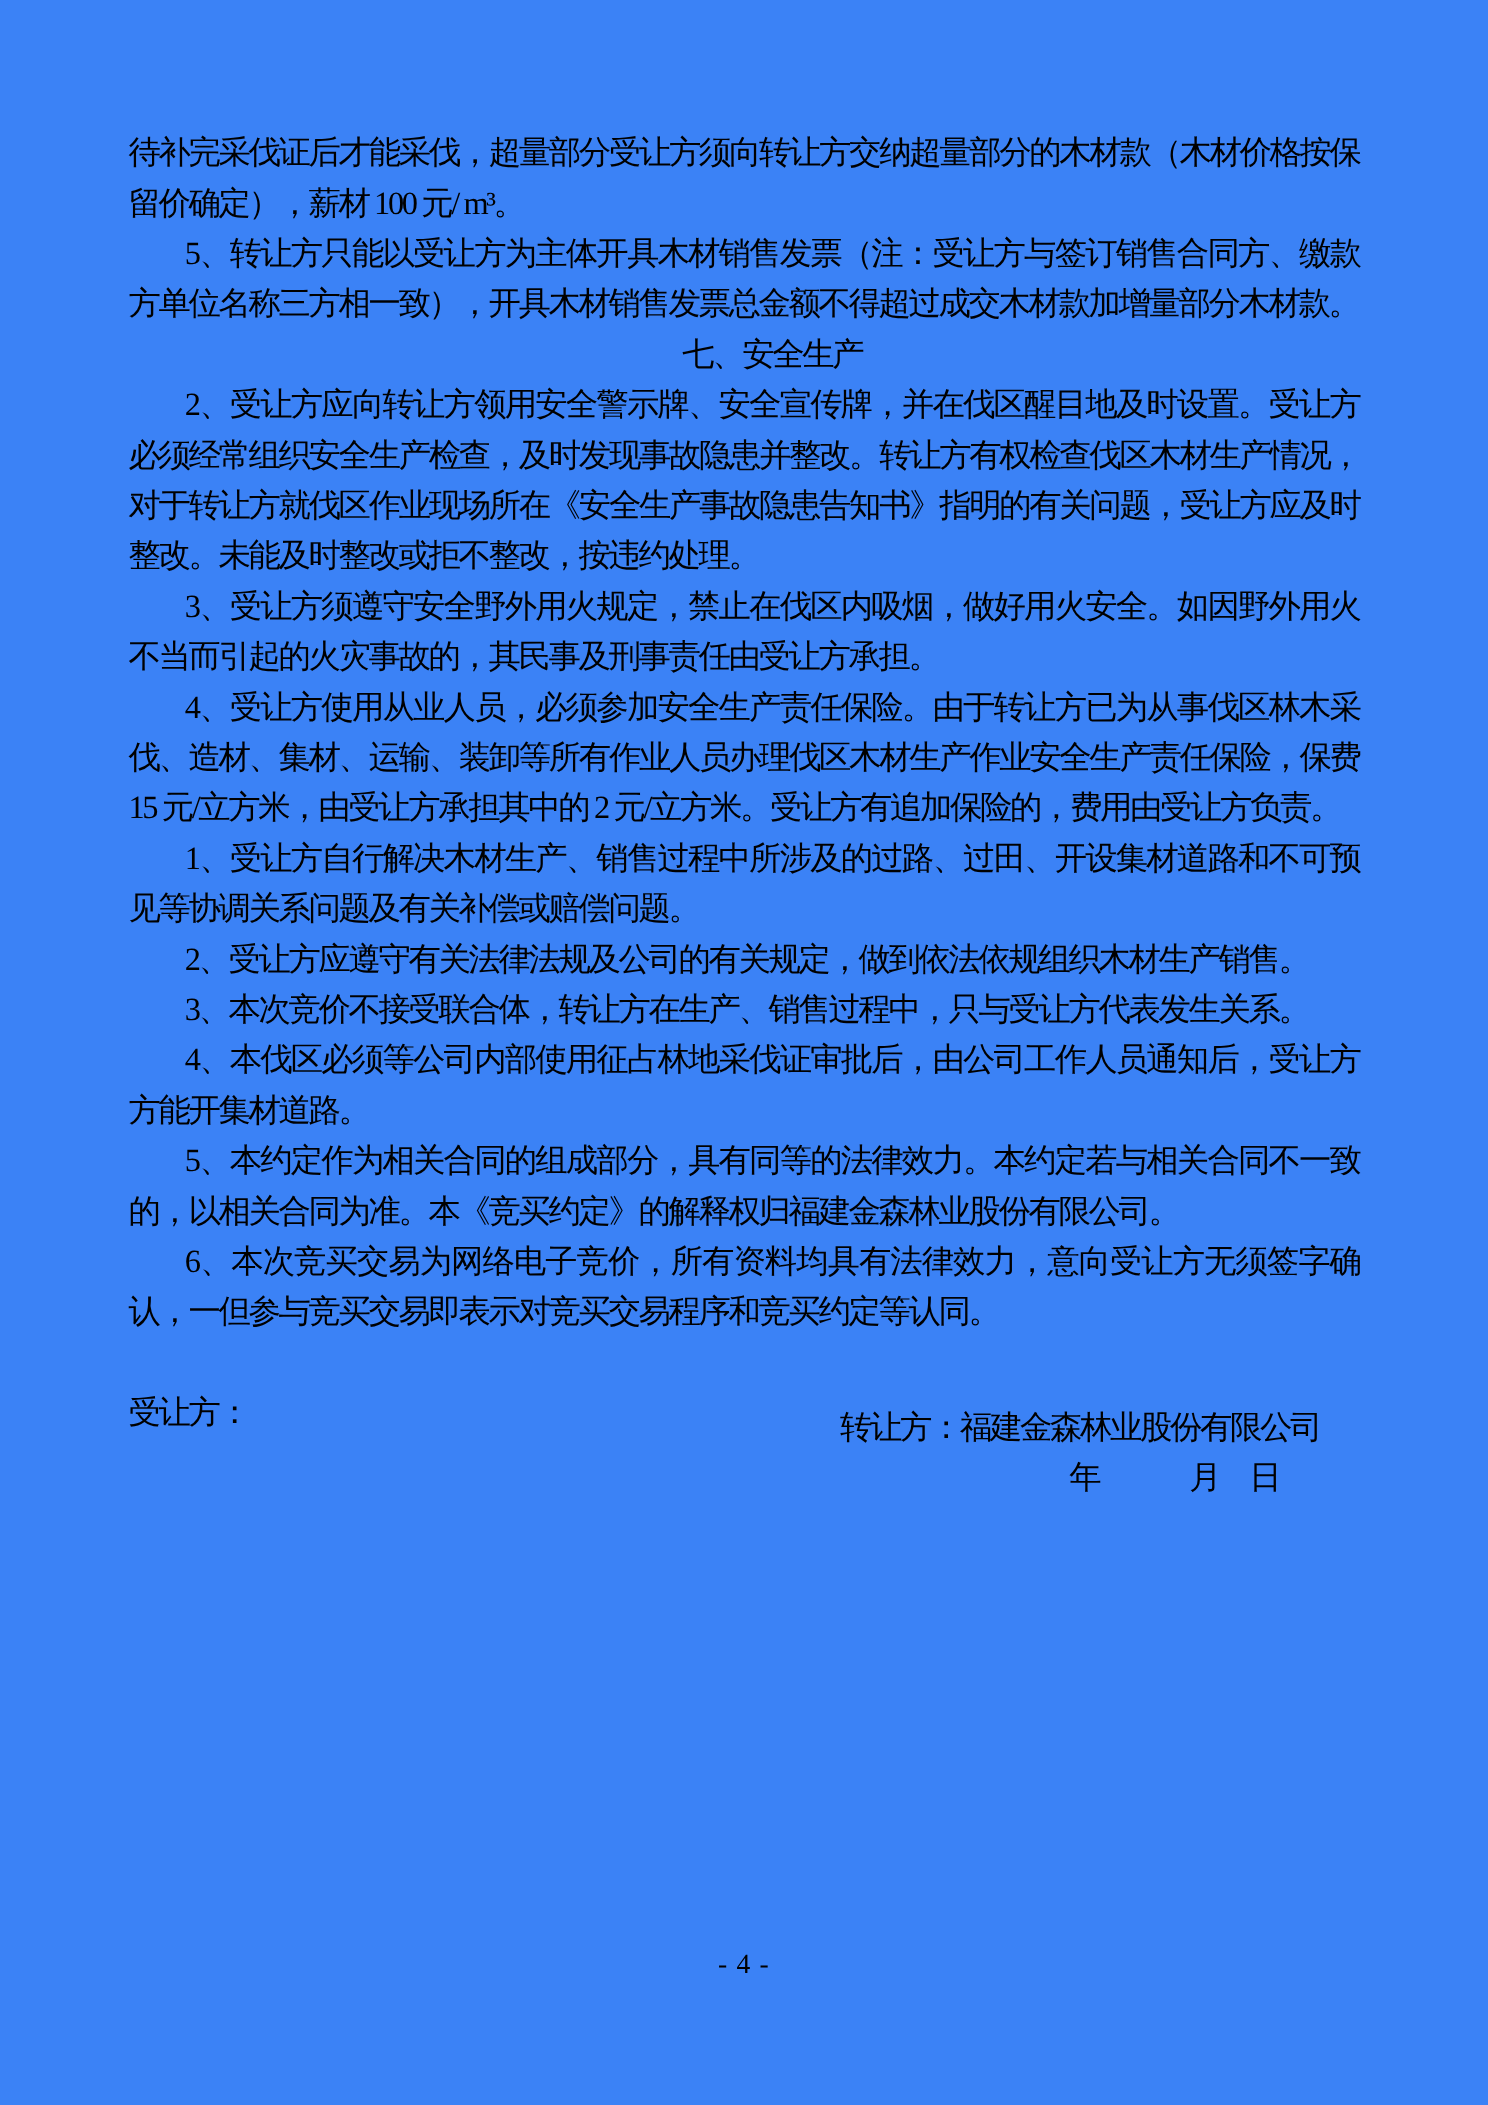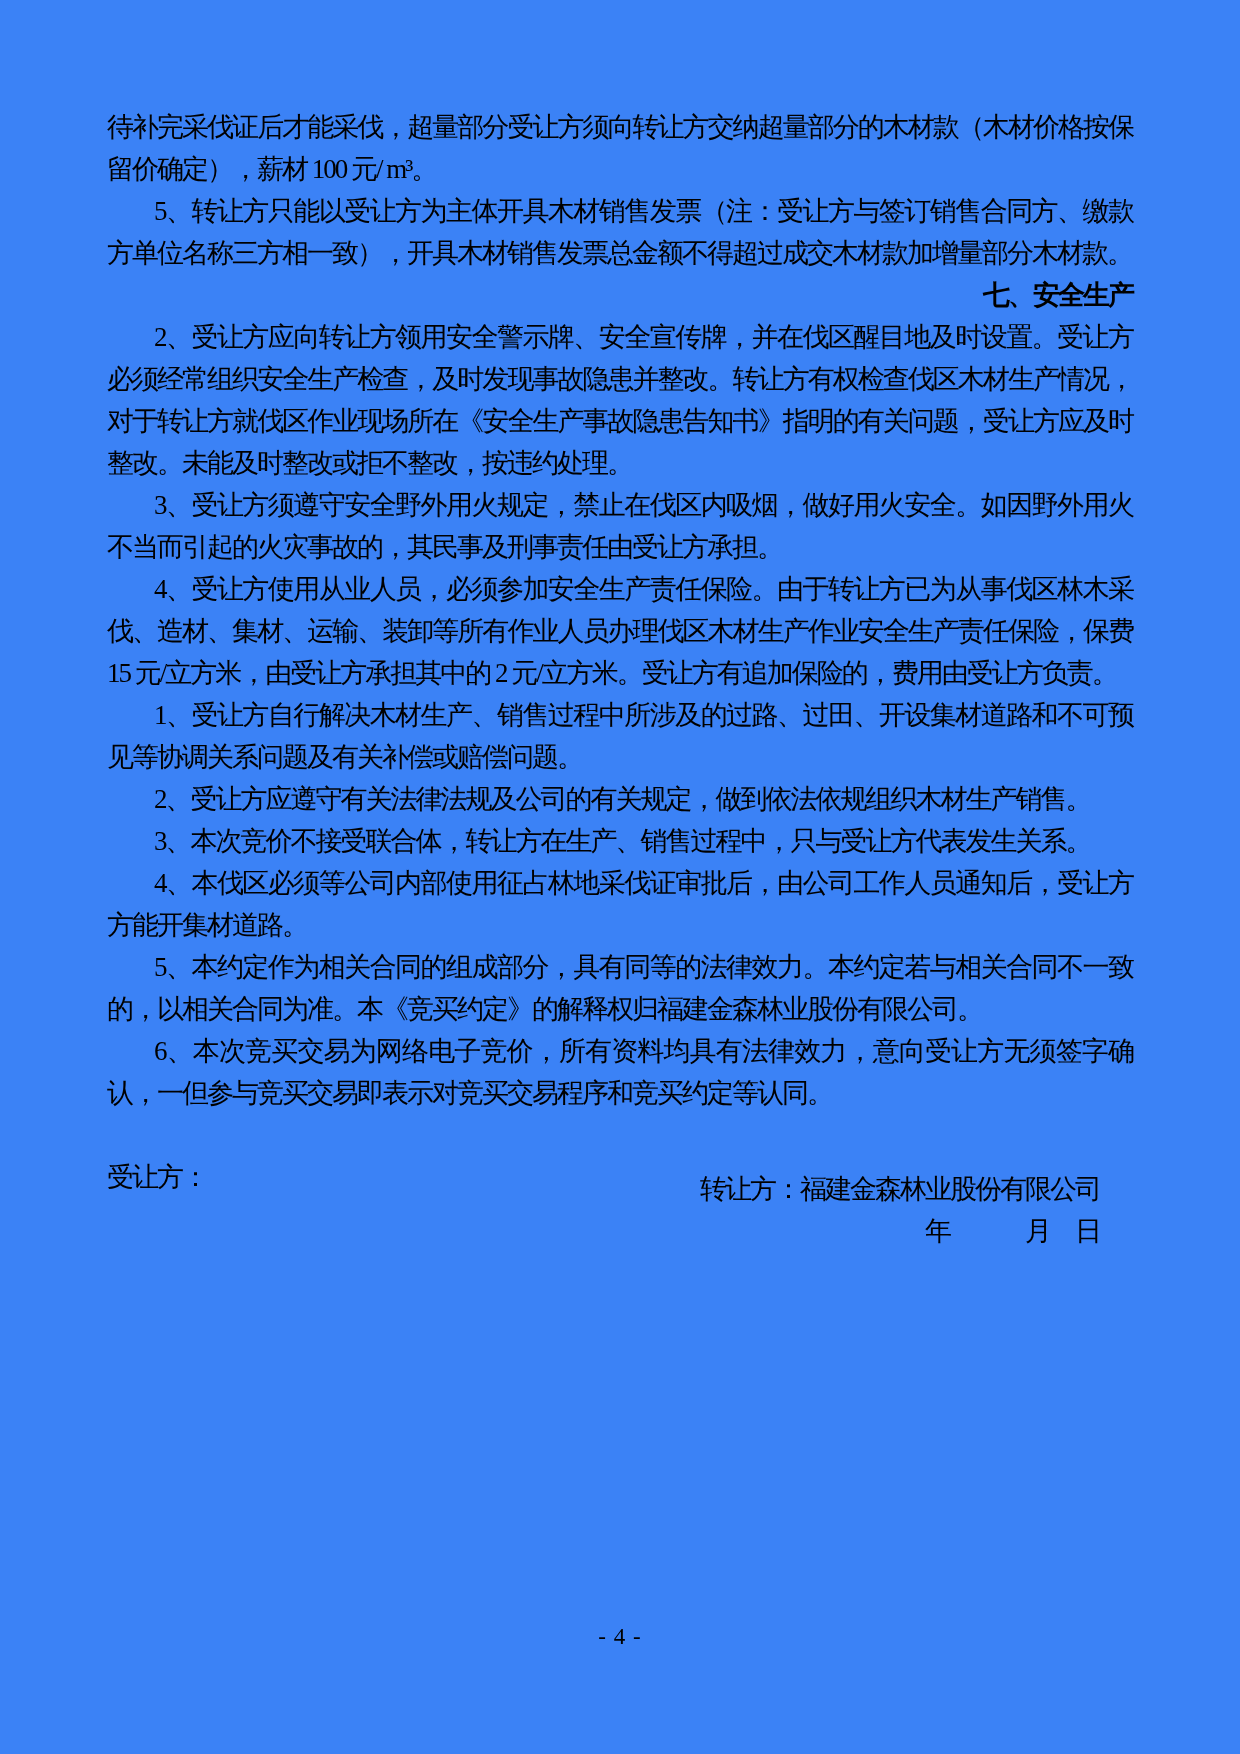--- a/index.html
+++ b/index.html
@@ -26,29 +26,29 @@
     margin:0;
     padding:0;
     text-indent:47px;
   }
   .para.cont{ text-indent:0; }
   .heading{
     margin:0;
     padding:0;
     text-indent:47px;
     font-family:"Liberation Sans","DejaVu Sans",sans-serif;
-    font-weight:bold;
+    font-weight:normal;
     font-size:27px;
-    text-align:right;
+    text-align:center;
   }
   .signature{
     position:relative;
     margin-top:42px;
     height:90px;
-    text-align:right;
+    text-align:center;
     font-family:Liberation Serif, serif;
   }
   .sig-left{ position:absolute; left:0; top:0; }
   .sig-right{ position:absolute; left:593px; top:12px; }
   .sig-right .date-line{ padding-left:157px; }
   .page-footer{
     position:absolute;
     left:0;
     top:1624px;
     width:100%;

